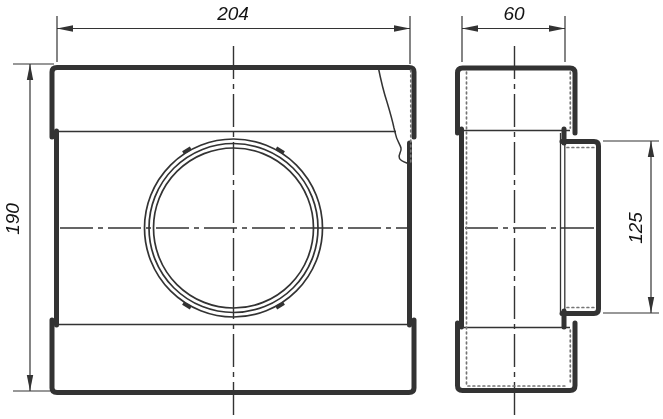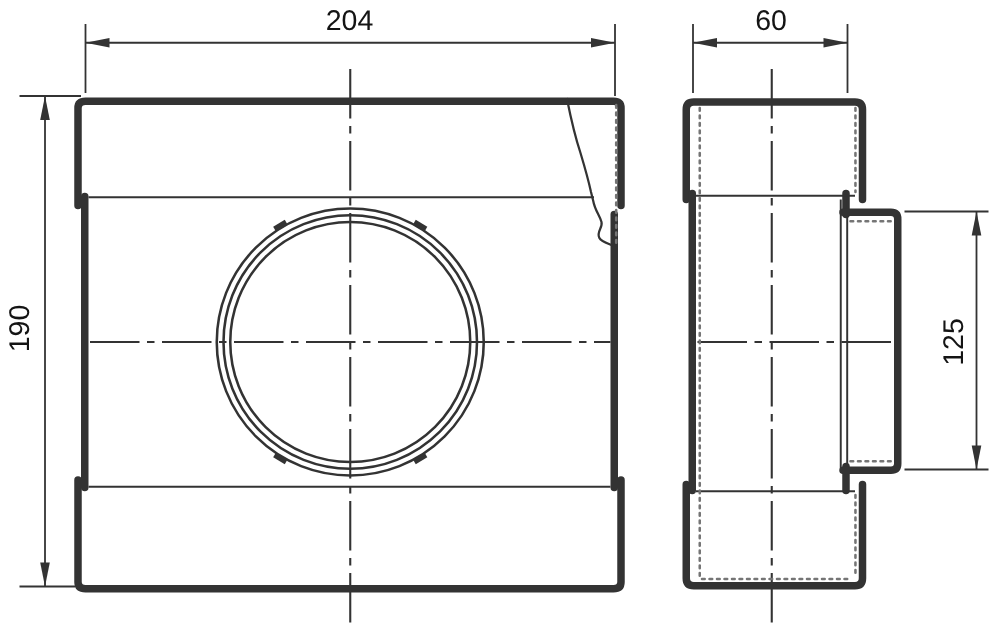--- a/index.html
+++ b/index.html
@@ -2,21 +2,21 @@
 <html style="--line: #333333; --text: #141414; --background: #ffffff; --dots: #757575;"><head>
 <meta charset="utf-8">
 <style>
   :root{
     --line:#333333;
     --text:#141414;
     --background:#ffffff;
     --dots:#757575;
   }
   html,body{margin:0;padding:0;background:var(--background);}
-  .stage{width:663px;height:419px;position:relative;background:var(--background);overflow:hidden;}
+  .stage{width:663px;height:419px;position:relative;background:var(--background);overflow:hidden;font-style:italic;}
   svg{display:block;}
   .ol{fill:none;stroke:var(--line);stroke-width:5;stroke-linejoin:round;stroke-linecap:round;}
   .thin{fill:none;stroke:var(--line);stroke-width:1.3;}
   .thin2{fill:none;stroke:var(--line);stroke-width:1.3;}
   .ring{fill:none;stroke:var(--line);stroke-width:1.7;}
   .cl{fill:none;stroke:var(--line);stroke-width:1.4;stroke-dasharray:33 5 5 5;}
   .dots{fill:none;stroke:var(--dots);stroke-width:1.7;stroke-dasharray:1.8 3.2;stroke-linecap:round;}
   .dim{fill:none;stroke:var(--line);stroke-width:1.2;}
   .arr{fill:var(--line);stroke:none;}
   .tab{fill:var(--line);stroke:none;}

